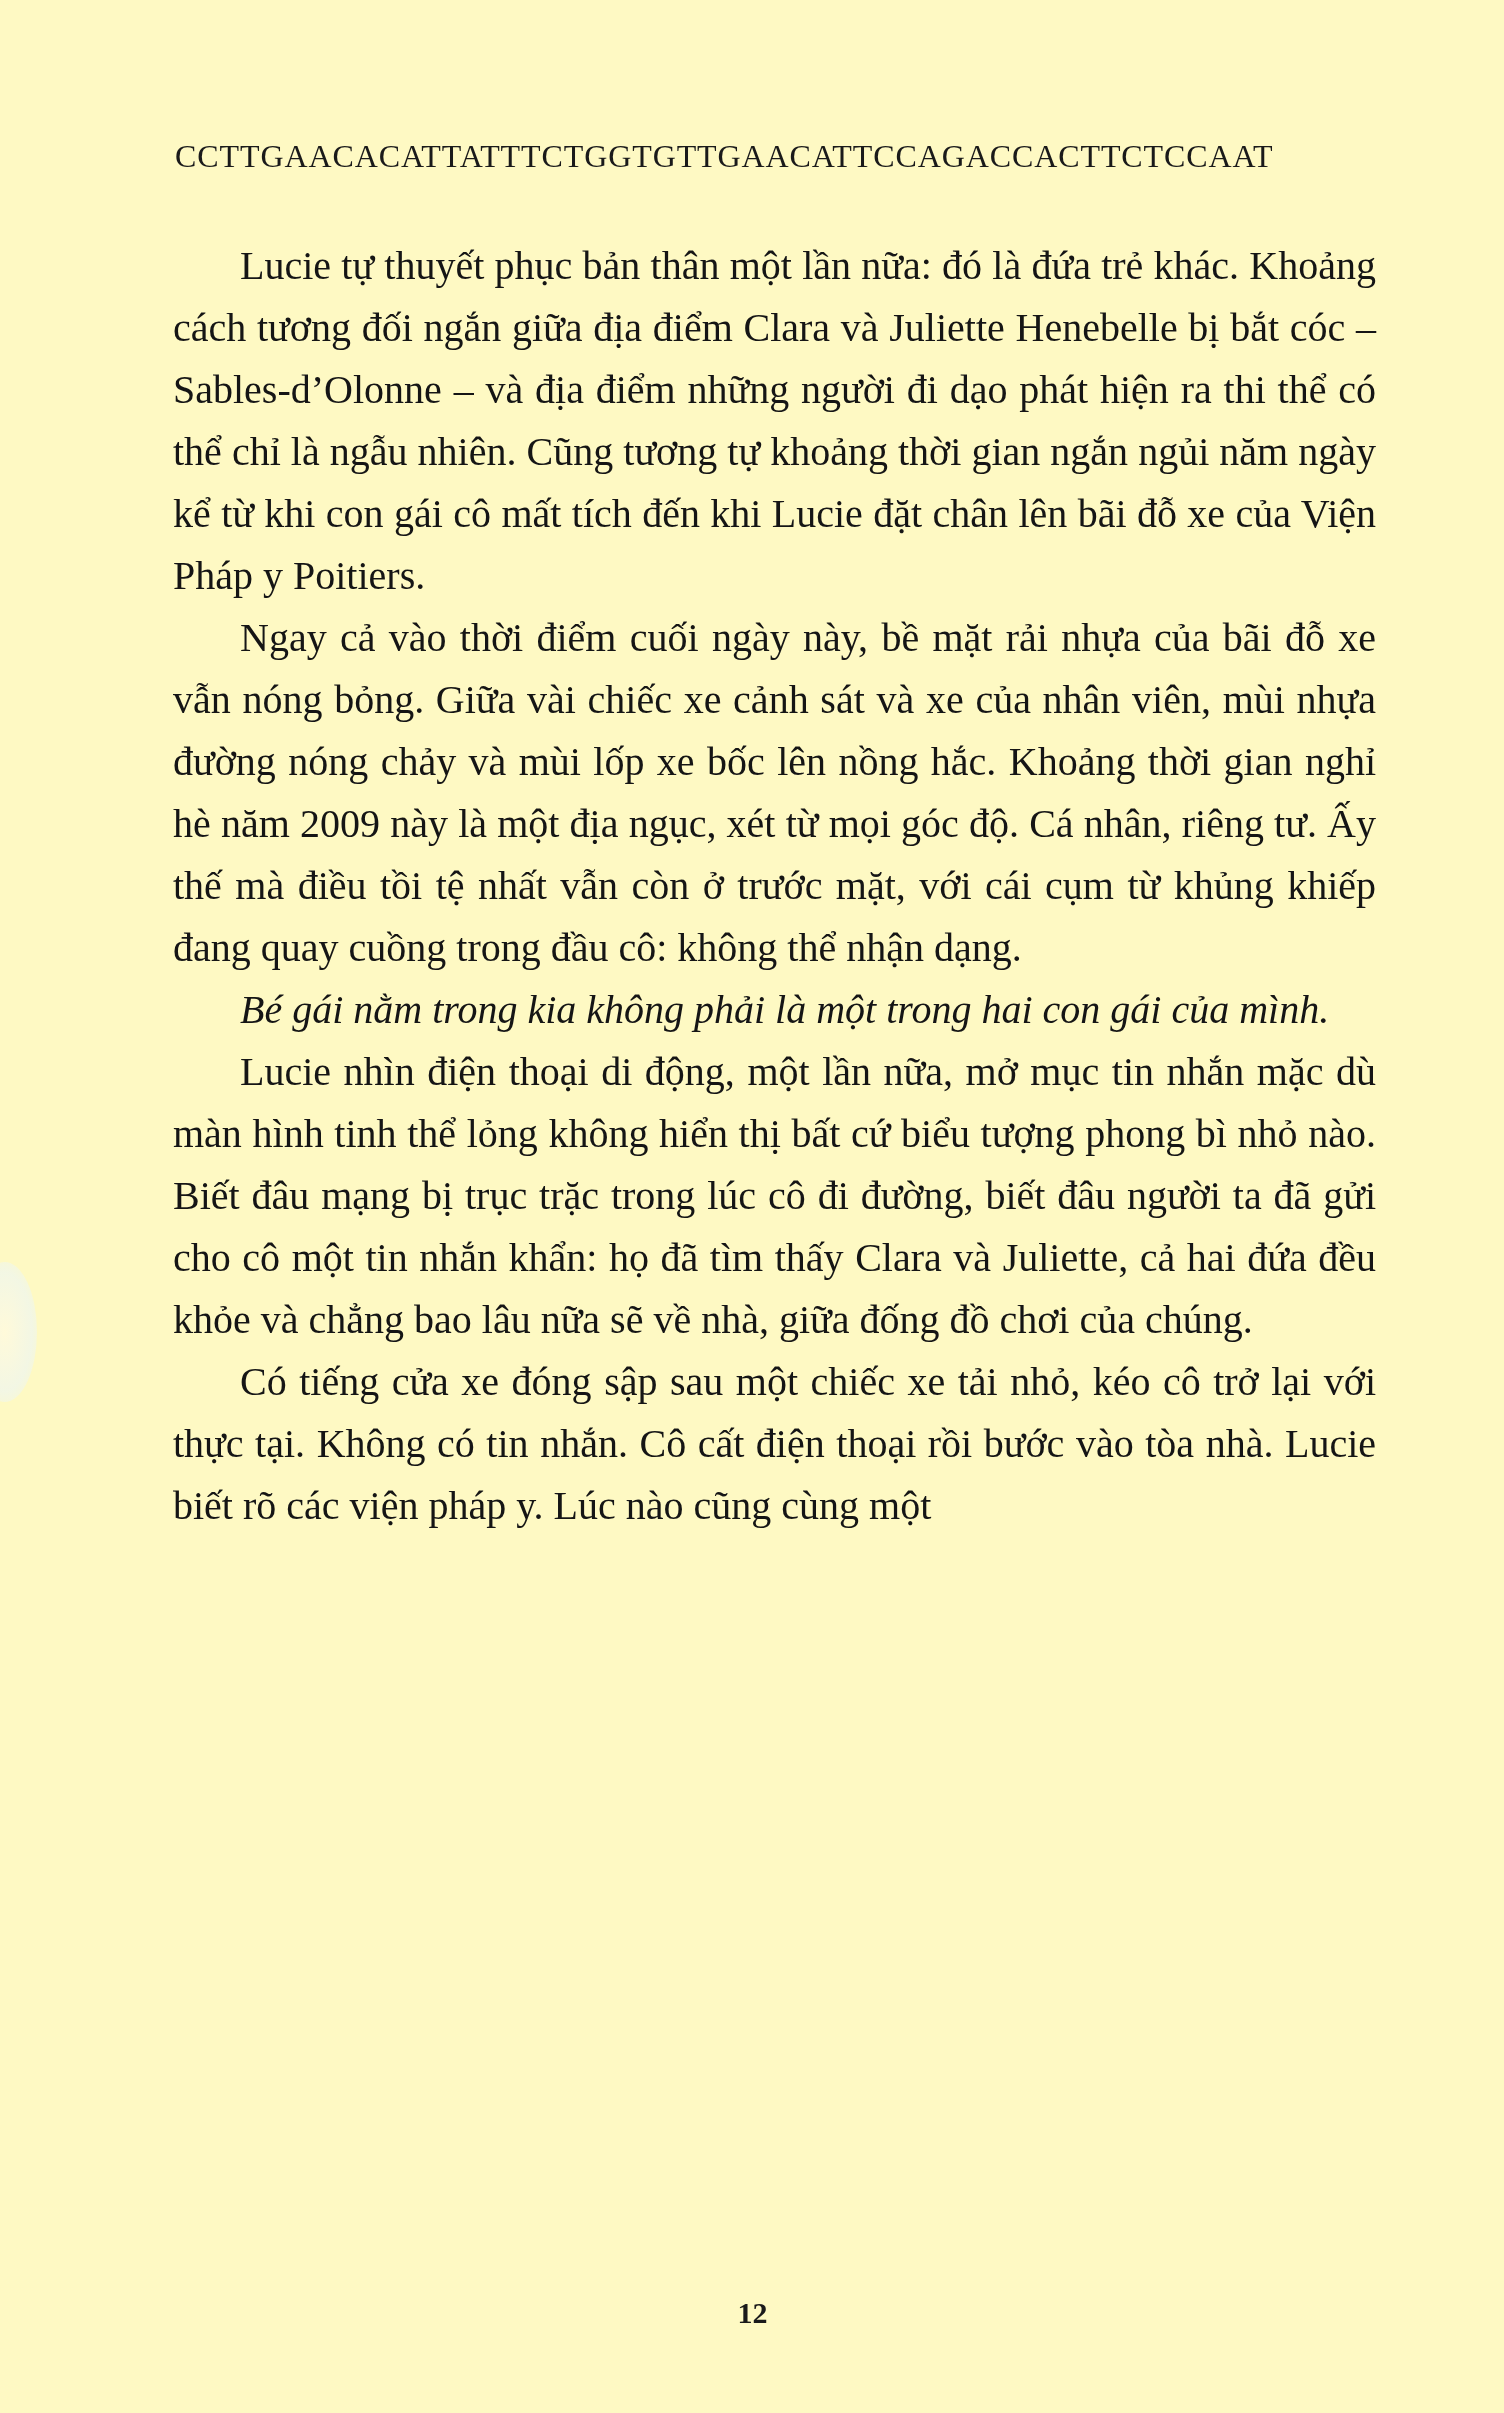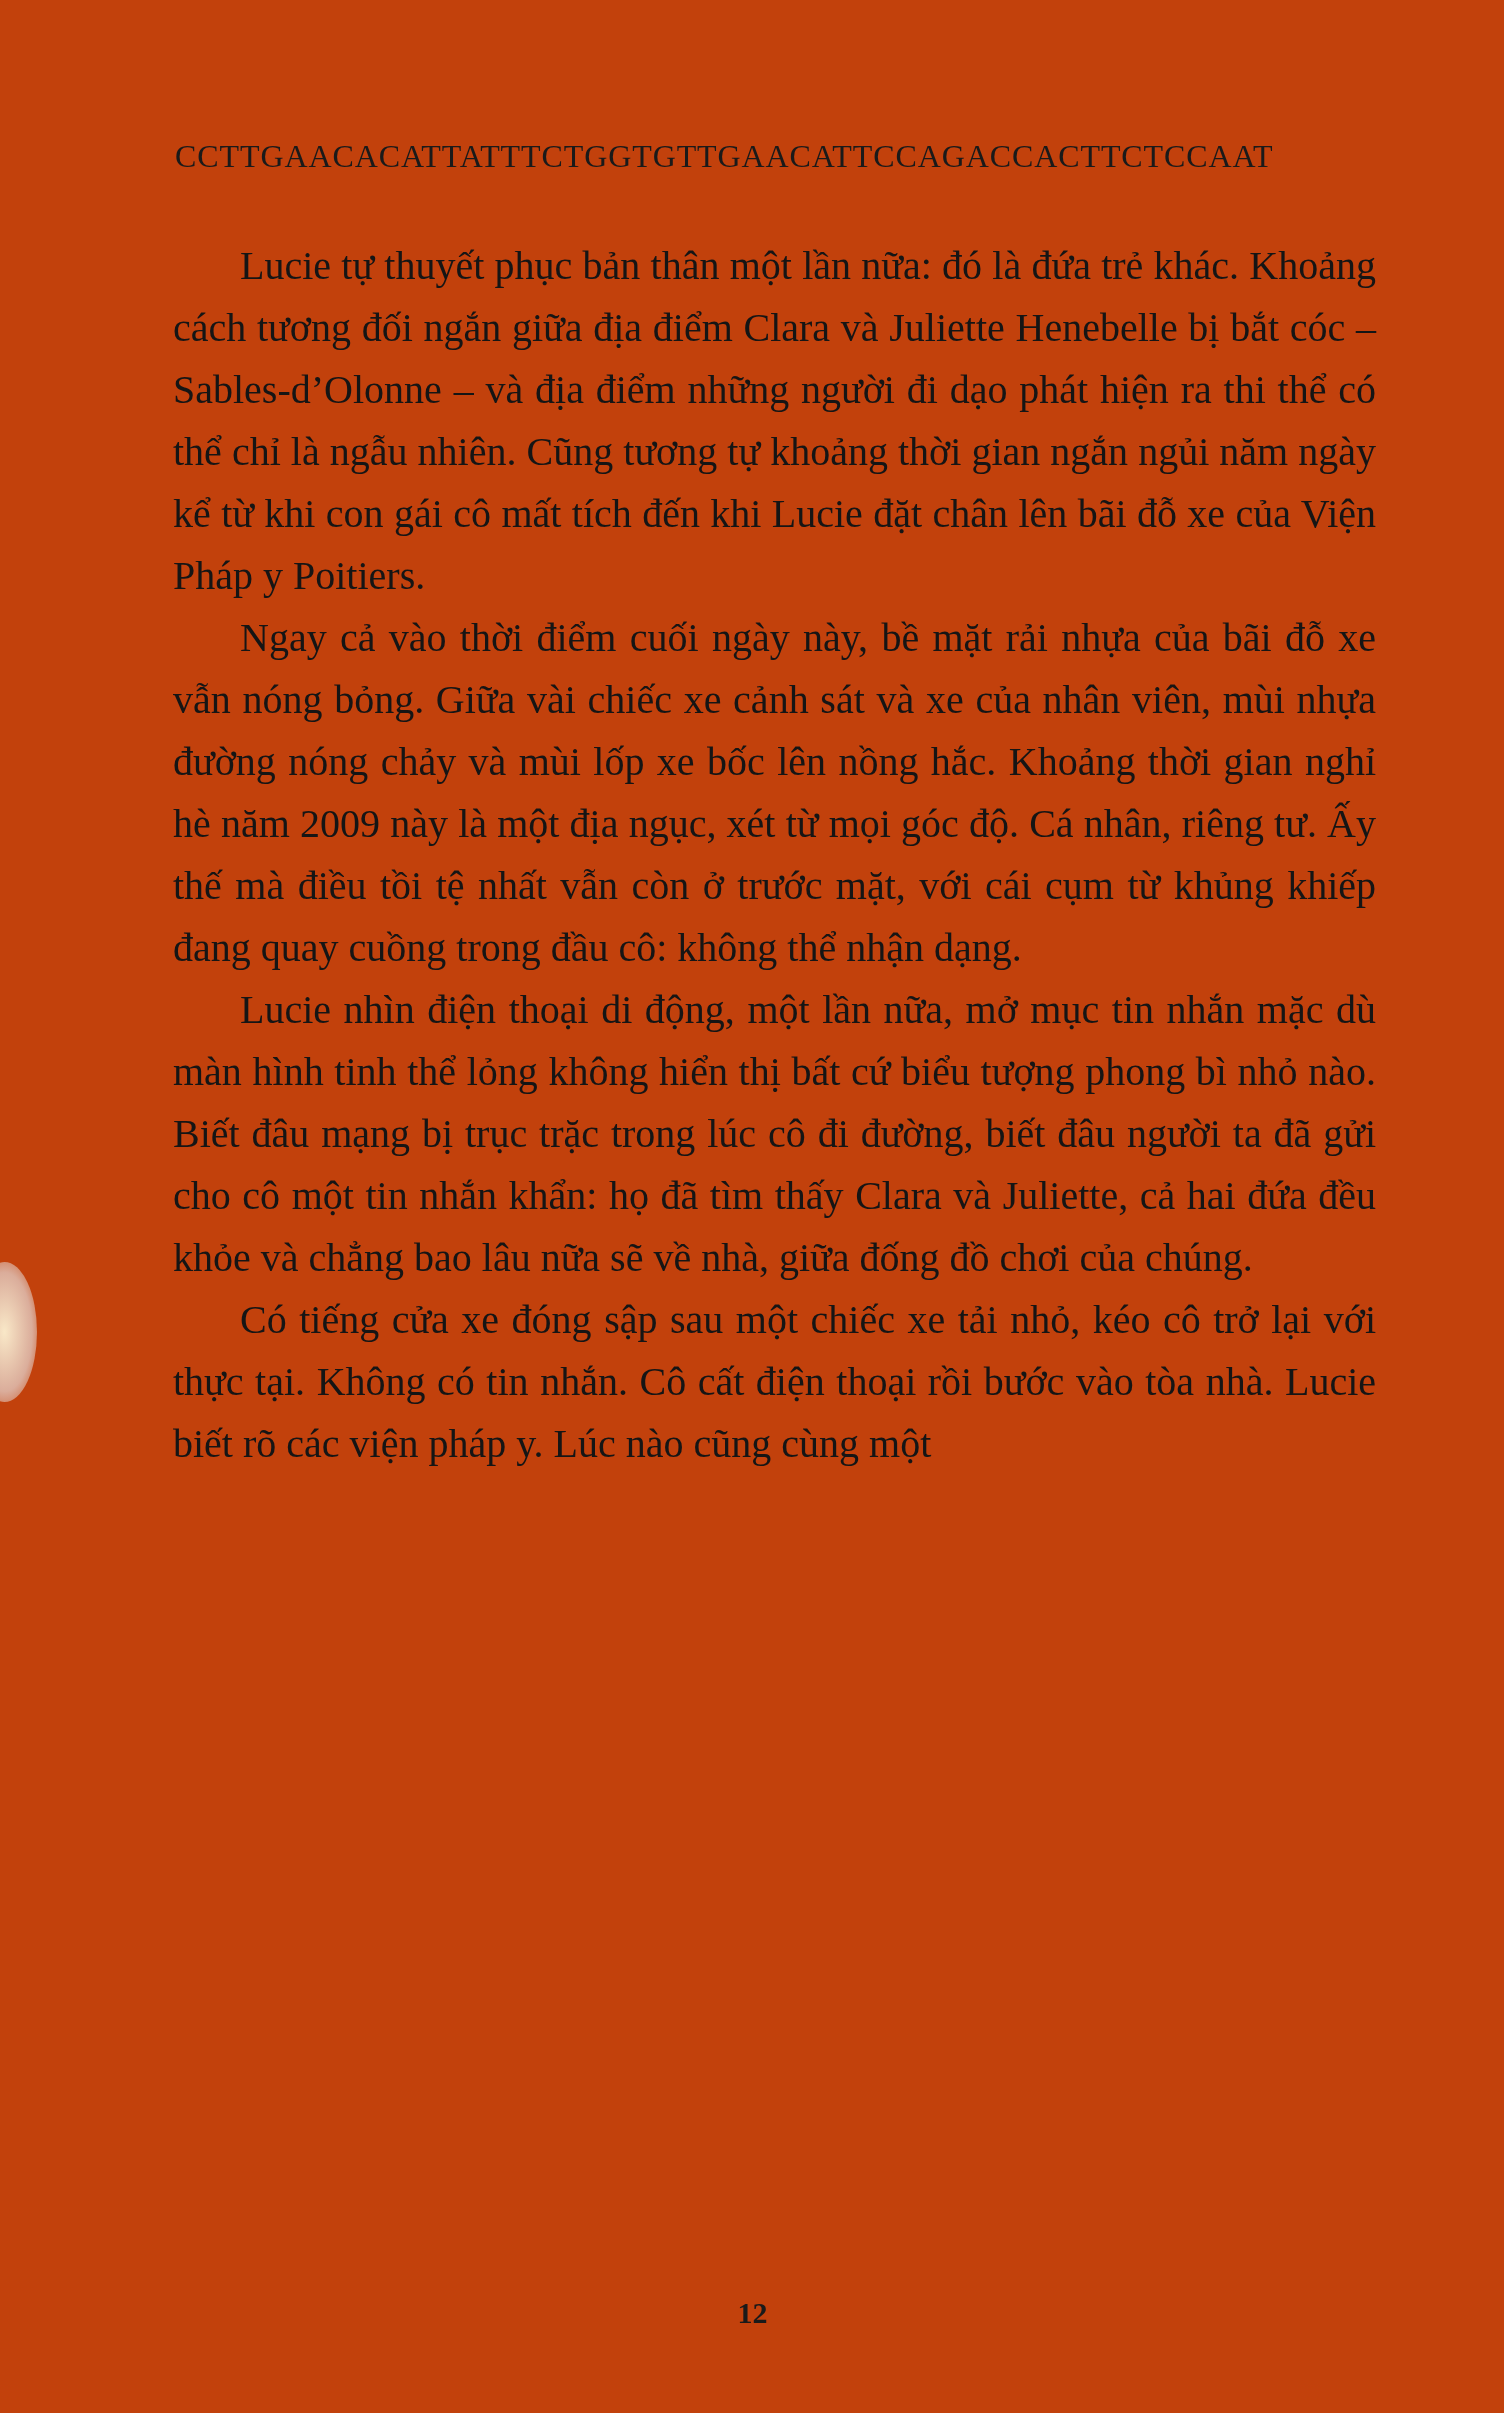--- a/index.html
+++ b/index.html
@@ -13,21 +13,21 @@
       position: relative;
       overflow: hidden;
       font-family: "Liberation Serif", "DejaVu Serif", serif;
       color: #141414;
     }
     .page {
       position: absolute;
       left: 0; top: 0;
       width: 1505px;
       height: 2413px;
-      background: #c2410c;
+      background: #fef9c3;
     }
     .edge-mark {
       position: absolute;
       left: -28px;
       top: 1262px;
       width: 65px;
       height: 140px;
       border-radius: 50%;
       background: radial-gradient(ellipse at center, rgba(255,250,220,0.9) 0%, rgba(235,245,250,0.6) 60%, rgba(255,255,255,0) 100%);
     }
@@ -78,19 +78,20 @@
 <body>
 
 <div class="page">
   <div class="edge-mark"></div>
 
   <div class="running-head">CCTTGAACACATTATTTCTGGTGTTGAACATTCCAGACCACTTCTCCAAT</div>
 
   <div class="body-text">
     <p class="para">Lucie tự thuyết phục bản thân một lần nữa: đó là đứa trẻ khác. Khoảng cách tương đối ngắn giữa địa điểm Clara và Juliette Henebelle bị bắt cóc – Sables-d’Olonne – và địa điểm những người đi dạo phát hiện ra thi thể có thể chỉ là ngẫu nhiên. Cũng tương tự khoảng thời gian ngắn ngủi năm ngày kể từ khi con gái cô mất tích đến khi Lucie đặt chân lên bãi đỗ xe của Viện Pháp y Poitiers.</p>
     <p class="para">Ngay cả vào thời điểm cuối ngày này, bề mặt rải nhựa của bãi đỗ xe vẫn nóng bỏng. Giữa vài chiếc xe cảnh sát và xe của nhân viên, mùi nhựa đường nóng chảy và mùi lốp xe bốc lên nồng hắc. Khoảng thời gian nghỉ hè năm 2009 này là một địa ngục, xét từ mọi góc độ. Cá nhân, riêng tư. Ấy thế mà điều tồi tệ nhất vẫn còn ở trước mặt, với cái cụm từ khủng khiếp đang quay cuồng trong đầu cô: không thể nhận dạng.</p>
+    <p class="para italic">Bé gái nằm trong kia không phải là một trong hai con gái của mình.</p>
     <p class="para">Lucie nhìn điện thoại di động, một lần nữa, mở mục tin nhắn mặc dù màn hình tinh thể lỏng không hiển thị bất cứ biểu tượng phong bì nhỏ nào. Biết đâu mạng bị trục trặc trong lúc cô đi đường, biết đâu người ta đã gửi cho cô một tin nhắn khẩn: họ đã tìm thấy Clara và Juliette, cả hai đứa đều khỏe và chẳng bao lâu nữa sẽ về nhà, giữa đống đồ chơi của chúng.</p>
     <p class="para">Có tiếng cửa xe đóng sập sau một chiếc xe tải nhỏ, kéo cô trở lại với thực tại. Không có tin nhắn. Cô cất điện thoại rồi bước vào tòa nhà. Lucie biết rõ các viện pháp y. Lúc nào cũng cùng một</p>
   </div>
 
   <div class="folio">12</div>
 </div>
 
 
 </body></html>

